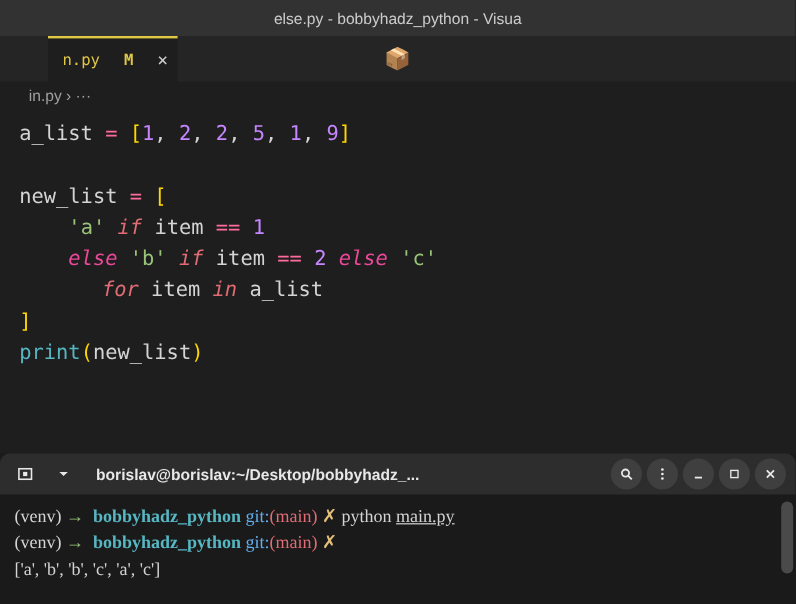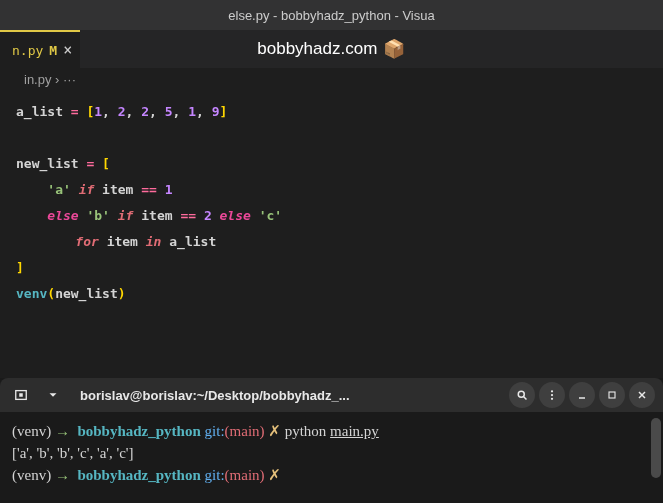--- a/index.html
+++ b/index.html
@@ -26,23 +26,24 @@
       display: flex;
       align-items: center;
       position: relative;
     }
     .tab {
       height: 38px;
       padding: 0 8px 0 12px;
       background: #1e1e1e;
       display: flex;
       align-items: center;
-      gap: 6px;
+      gap: 20px;
       border-top: 2px solid #e0c846;
       font-size: 13px;
+      margin-left: 40px;
     }
     .tab-name { color: #e0c846; }
     .tab-modified { color: #e0c846; font-weight: bold; }
     .tab-close { color: #cccccc; cursor: pointer; font-size: 15px; }
     .watermark {
       position: absolute;
       left: 50%;
       transform: translateX(-50%);
       color: #ffffff;
       font-size: 17px;
@@ -54,24 +55,23 @@
     }
     .cube-icon { font-size: 18px; }
     .breadcrumb {
       padding: 4px 24px;
       font-size: 13px;
       color: #a0a0a0;
       font-family: -apple-system, 'Segoe UI', sans-serif;
     }
     .editor {
       padding: 8px 16px;
-      font-size: 13px;
+      font-size: 17px;
       line-height: 26px;
       font-family: 'Consolas', 'Monaco', monospace;
-      font-weight: bold;
     }
     .line { white-space: pre; }
     .var { color: #d4d4d4; }
     .op { color: #ff6b9d; }
     .num { color: #c586ff; }
     .bracket { color: #ffd700; }
     .str { color: #98c379; }
     .kw-if { color: #e06c75; font-style: italic; }
     .kw-else { color: #ec4899; font-style: italic; }
     .kw-for { color: #e06c75; font-style: italic; margin-left: 28px; }
@@ -157,38 +157,37 @@
   <span>else.py - bobbyhadz_python - Visua</span>
 </div>
 
 <div class="tab-bar">
   <div class="tab">
     <span class="tab-name">n.py</span>
     <span class="tab-modified">M</span>
     <span class="tab-close">×</span>
   </div>
   <div class="watermark">
-    <span>bobbyhadz.com</span>
     <span class="cube-icon">📦</span>
   </div>
 </div>
 
 <div class="breadcrumb">
   <span>in.py › ···</span>
 </div>
 
 <div class="editor">
   <div class="line"><span class="var">a_list</span><span class="op"> = </span><span class="bracket">[</span><span class="num">1</span><span>, </span><span class="num">2</span><span>, </span><span class="num">2</span><span>, </span><span class="num">5</span><span>, </span><span class="num">1</span><span>, </span><span class="num">9</span><span class="bracket">]</span></div>
   <div class="line">&nbsp;</div>
   <div class="line"><span class="var">new_list</span><span class="op"> = </span><span class="bracket">[</span></div>
   <div class="line">    <span class="str">'a'</span> <span class="kw-if">if</span> <span class="var">item</span> <span class="op">==</span> <span class="num">1</span></div>
   <div class="line">    <span class="kw-else">else</span> <span class="str">'b'</span> <span class="kw-if">if</span> <span class="var">item</span> <span class="op">==</span> <span class="num">2</span> <span class="kw-else">else</span> <span class="str">'c'</span></div>
   <div class="line">    <span class="kw-for">for</span> <span class="var">item</span> <span class="kw-in">in</span> <span class="var">a_list</span></div>
   <div class="line"><span class="bracket">]</span></div>
-  <div class="line"><span class="fn">venv</span><span class="bracket">(</span><span class="var">new_list</span><span class="bracket">)</span></div>
+  <div class="line"><span class="fn">print</span><span class="bracket">(</span><span class="var">new_list</span><span class="bracket">)</span></div>
 </div>
 
 <div class="terminal-panel">
   <div class="terminal-titlebar">
     <div class="term-btn">
       <svg viewBox="0 0 16 16" fill="currentColor">
           <rect x="2" y="3" width="12" height="10" stroke="currentColor" fill="none" stroke-width="1.5"></rect>
           <rect x="6" y="6" width="4" height="4" fill="currentColor"></rect>
         </svg>
     </div>
@@ -225,17 +224,17 @@
       <div class="term-circle">
         <svg viewBox="0 0 16 16" stroke="currentColor" stroke-width="2">
             <line x1="4" y1="4" x2="12" y2="12"></line>
             <line x1="12" y1="4" x2="4" y2="12"></line>
           </svg>
       </div>
     </div>
   </div>
   <div class="terminal-body">
     <div class="term-line"><span class="venv">(venv)</span> <span class="arrow">→</span>  <span class="path">bobbyhadz_python</span> <span class="git">git:</span><span class="branch-paren">(</span><span class="branch">main</span><span class="branch-paren">)</span> <span class="x-mark">✗</span> <span class="cmd">python</span> <span class="cmd underline">main.py</span></div>
+    <div class="term-line"><span class="venv">(venv)</span> <span class="arrow">→</span>  <span class="path">bobbyhadz_python</span> <span class="git">git:</span><span class="branch-paren">(</span><span class="branch">main</span><span class="branch-paren">)</span> <span class="x-mark">✗</span> </div>
     <div class="term-line">['a', 'b', 'b', 'c', 'a', 'c']</div>
-    <div class="term-line"><span class="venv">(venv)</span> <span class="arrow">→</span>  <span class="path">bobbyhadz_python</span> <span class="git">git:</span><span class="branch-paren">(</span><span class="branch">main</span><span class="branch-paren">)</span> <span class="x-mark">✗</span> </div>
   </div>
   <div class="scrollbar"></div>
 </div>
 
 </body></html>

